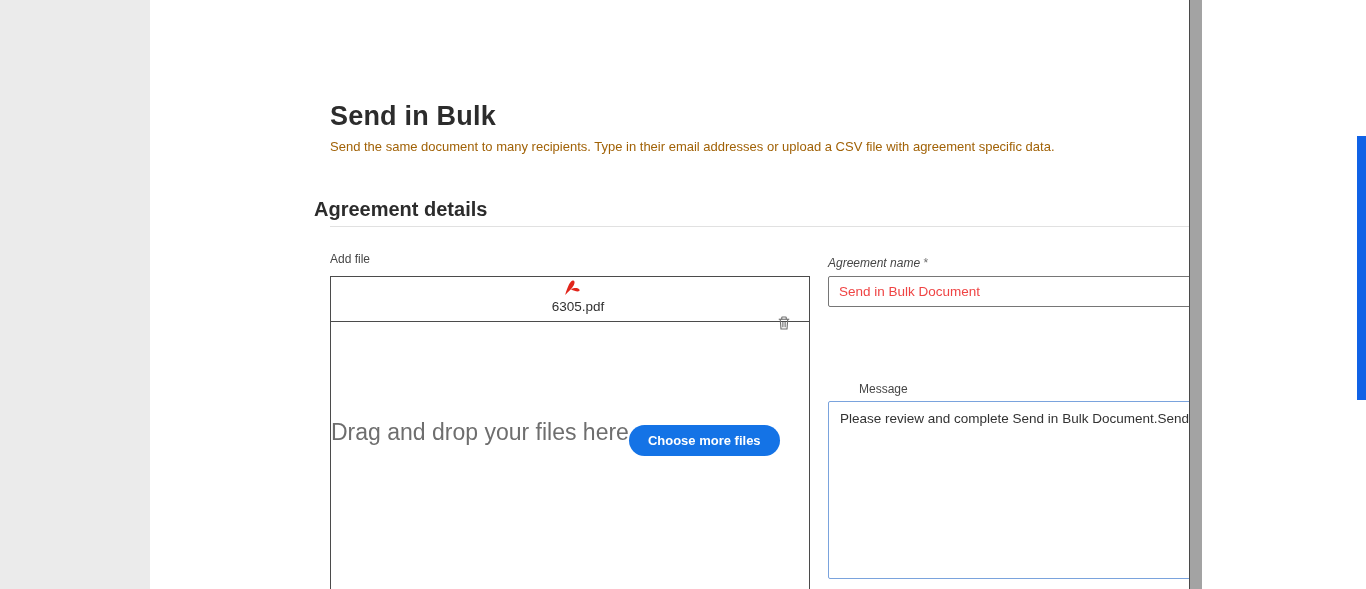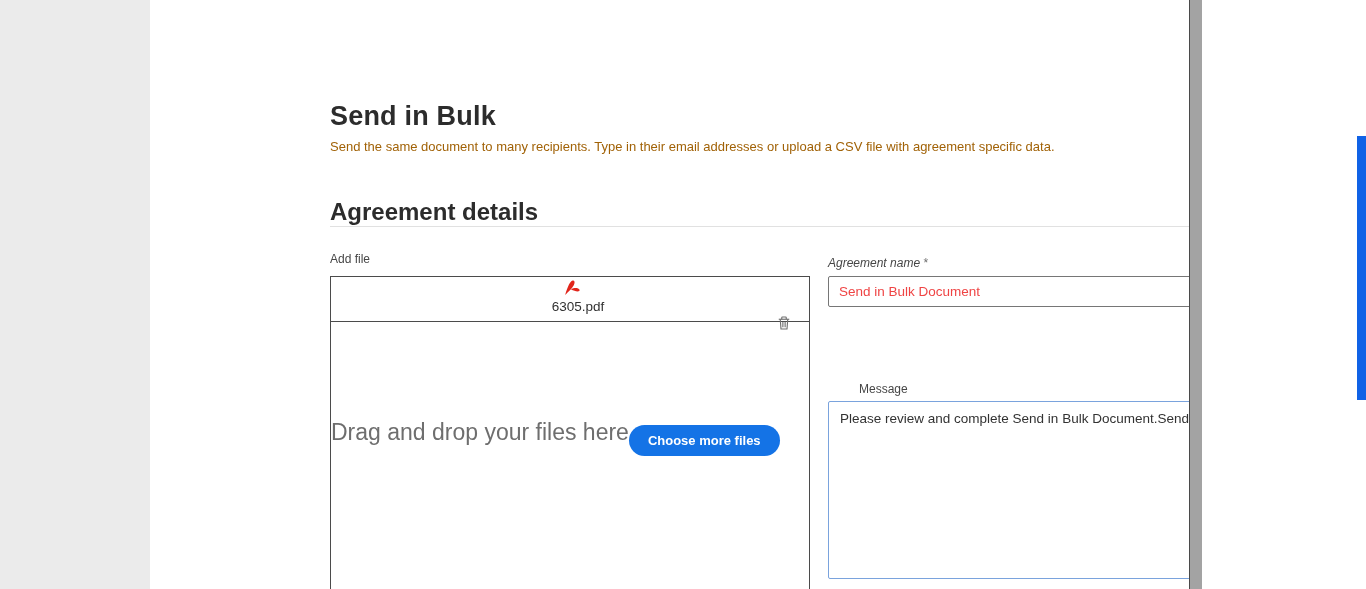--- a/index.html
+++ b/index.html
@@ -29,22 +29,22 @@
     letter-spacing: 0.2px;
   }
   .page-subtitle {
     position: absolute;
     left: 180px; top: 139px;
     font-size: 13px;
     color: #a16207;
   }
   .section-heading {
     position: absolute;
-    left: 180px; top: 198px;
-    font-size: 24px;
+    left: 164px; top: 198px;
+    font-size: 20px;
     font-weight: 700;
     color: #2c2c2c;
   }
   .section-rule {
     position: absolute;
     left: 180px; top: 226px;
     width: 975px; height: 1px;
     background: #e1e1e1;
   }
 

